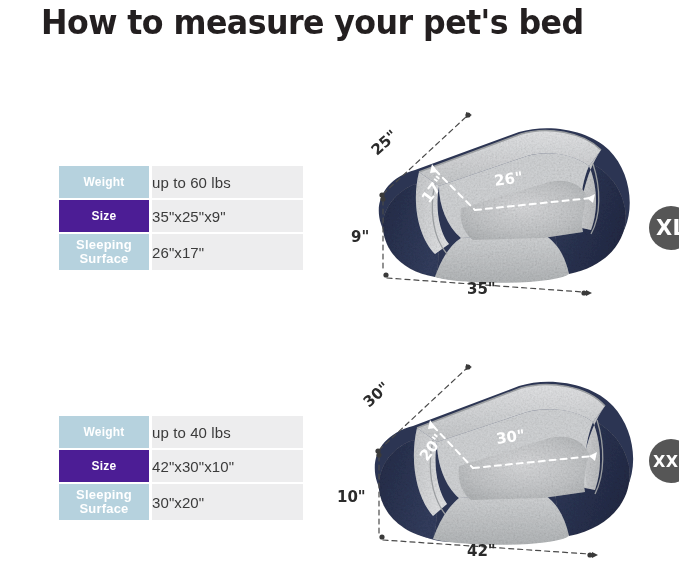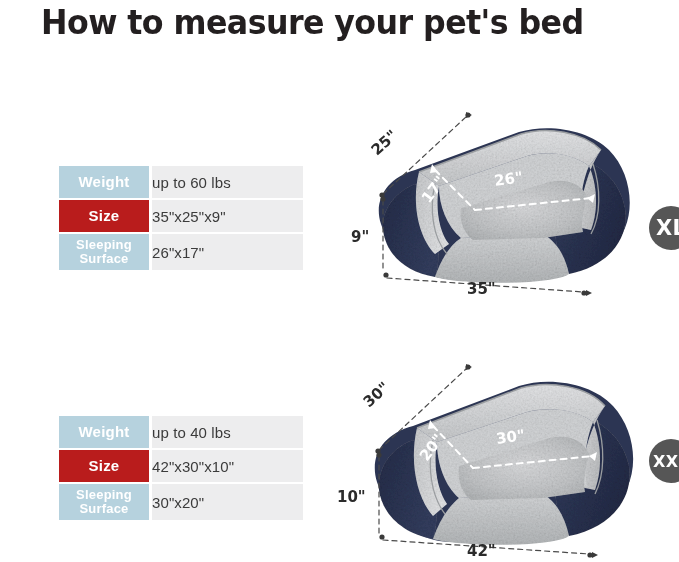--- a/index.html
+++ b/index.html
@@ -50,31 +50,31 @@
 
   .spec-table td {
     padding: 0;
     vertical-align: middle;
   }
   .spec-label {
     width: 90px;
     height: 32px;
     background: #b6d2de;
     color: #ffffff;
-    font-size: 15px;
+    font-size: 12px;
     font-weight: 700;
     text-align: center;
     line-height: 1.08;
     letter-spacing: 0.2px;
   }
   .spec-label.two-line {
     height: 36px;
     font-size: 13px;
   }
-  .spec-label.tone-b { background: #b91c1c; }
+  .spec-label.tone-b { background: #4c1d95; }
   .spec-label.tone-c { background: #b6d2de; }
 
   .spec-value {
     height: 32px;
     background: #ededee;
     color: #3b3b3b;
     font-size: 15px;
     font-weight: 400;
     text-align: left;
     letter-spacing: 0.1px;

